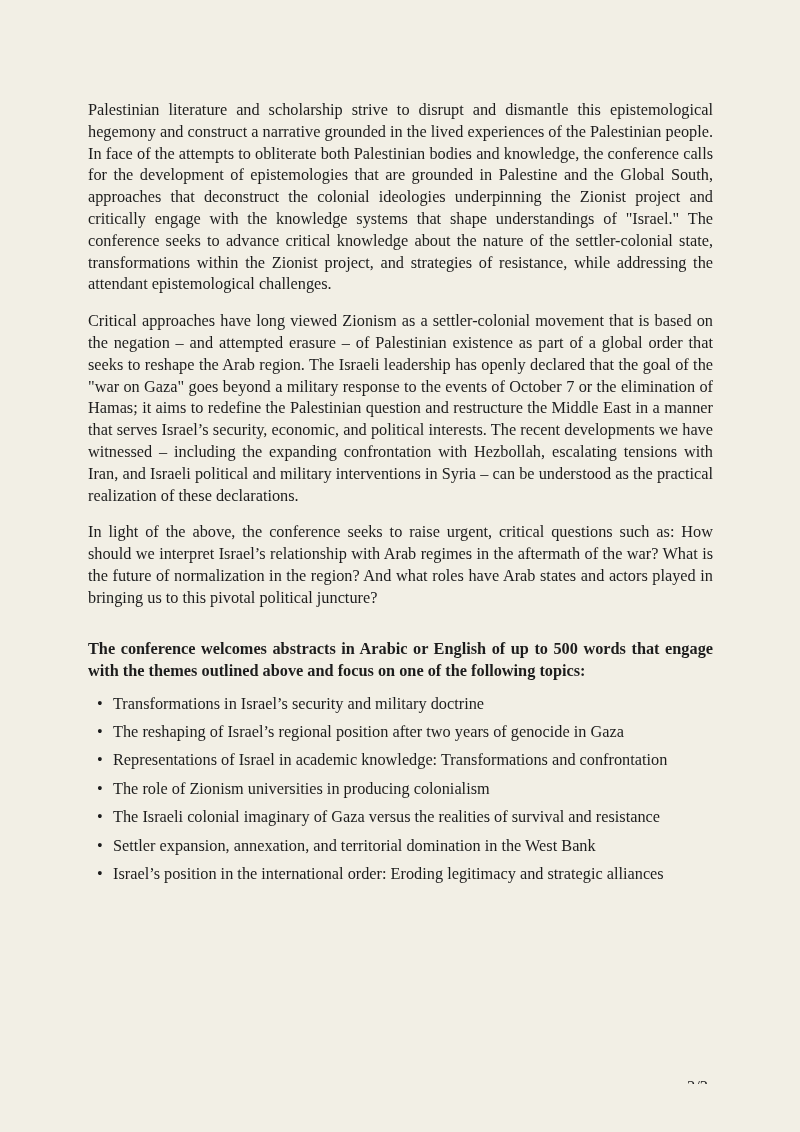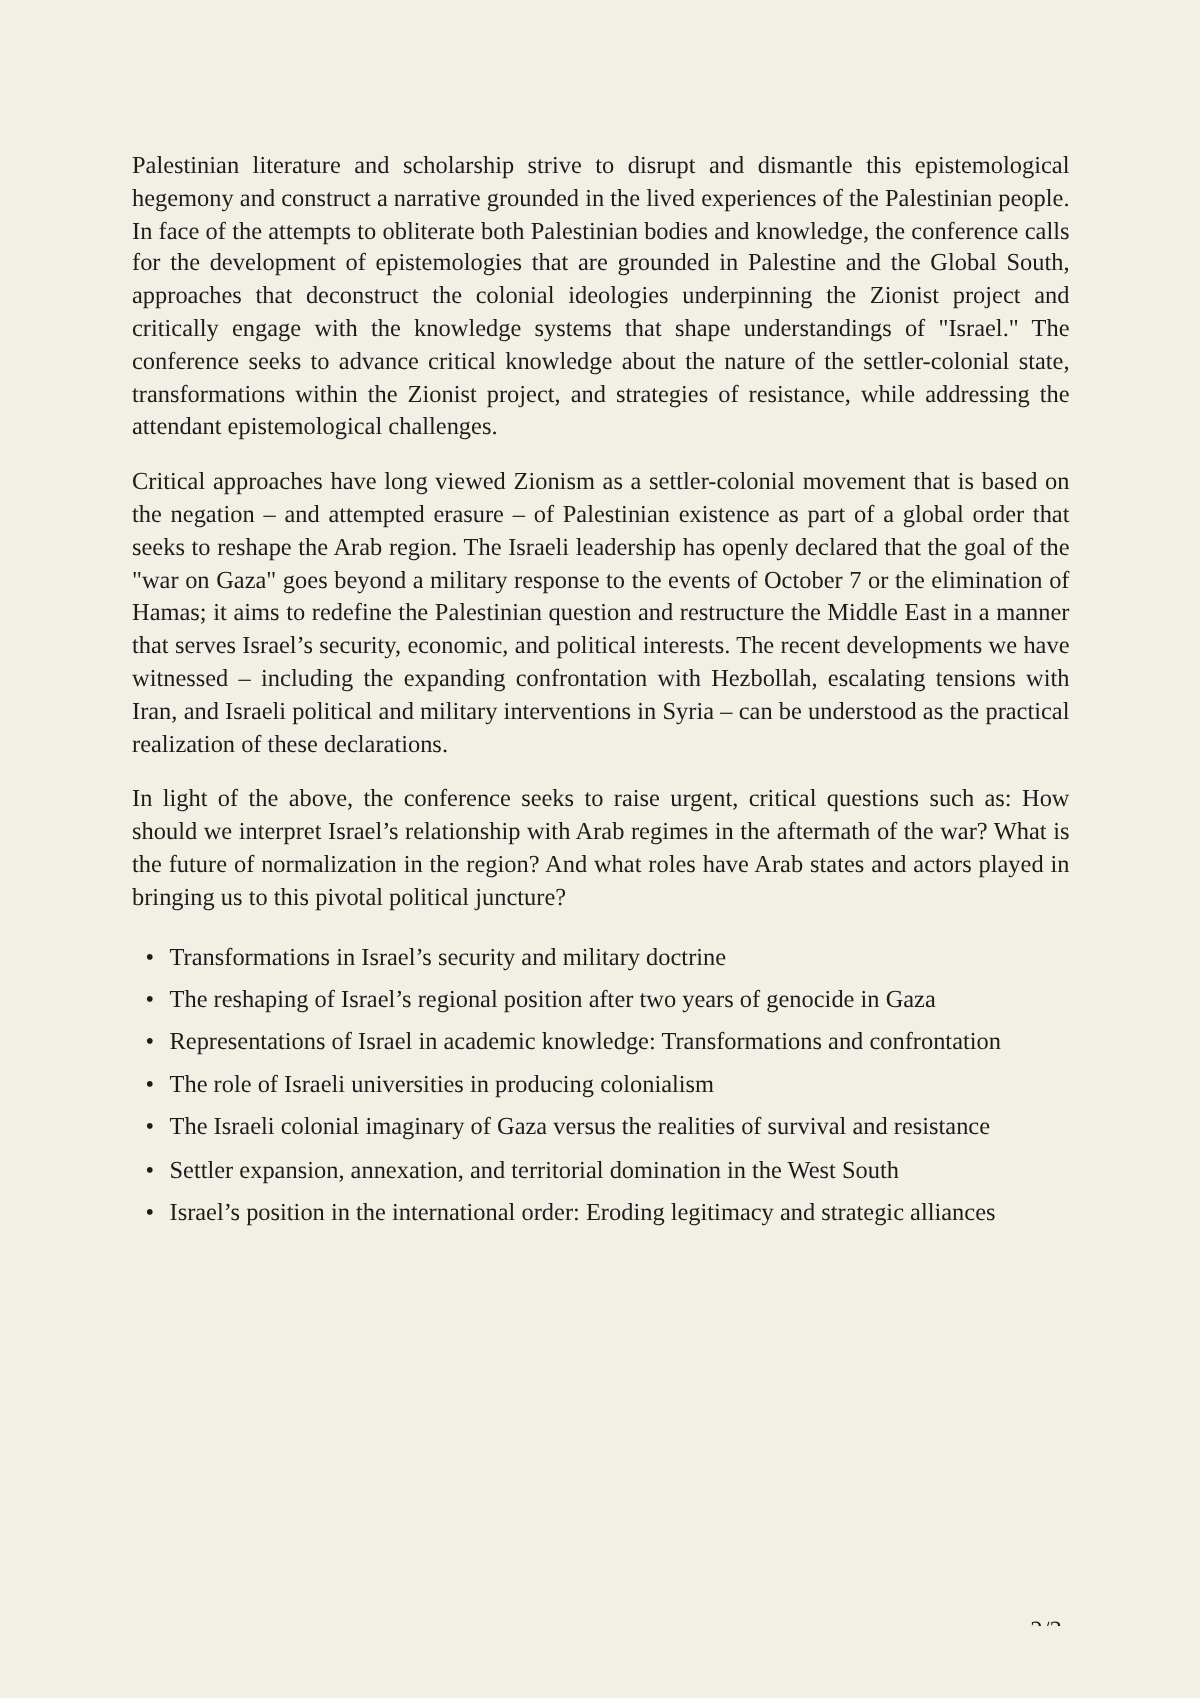--- a/index.html
+++ b/index.html
@@ -68,24 +68,25 @@
   }
 </style>
 </head>
 <body>
 
 <div class="page">
   <div class="content">
     <p class="para">Palestinian literature and scholarship strive to disrupt and dismantle this epistemological hegemony and construct a narrative grounded in the lived experiences of the Palestinian people. In face of the attempts to obliterate both Palestinian bodies and knowledge, the conference calls for the development of epistemologies that are grounded in Palestine and the Global South, approaches that deconstruct the colonial ideologies underpinning the Zionist project and critically engage with the knowledge systems that shape understandings of "Israel." The conference seeks to advance critical knowledge about the nature of the settler-colonial state, transformations within the Zionist project, and strategies of resistance, while addressing the attendant epistemological challenges.</p>
     <p class="para">Critical approaches have long viewed Zionism as a settler-colonial movement that is based on the negation – and attempted erasure – of Palestinian existence as part of a global order that seeks to reshape the Arab region. The Israeli leadership has openly declared that the goal of the "war on Gaza" goes beyond a military response to the events of October 7 or the elimination of Hamas; it aims to redefine the Palestinian question and restructure the Middle East in a manner that serves Israel’s security, economic, and political interests. The recent developments we have witnessed – including the expanding confrontation with Hezbollah, escalating tensions with Iran, and Israeli political and military interventions in Syria – can be understood as the practical realization of these declarations.</p>
     <p class="para">In light of the above, the conference seeks to raise urgent, critical questions such as: How should we interpret Israel’s relationship with Arab regimes in the aftermath of the war? What is the future of normalization in the region? And what roles have Arab states and actors played in bringing us to this pivotal political juncture?</p>
+    <p class="heading">The conference welcomes abstracts in Arabic or English of up to 500 words that engage with the themes outlined above and focus on one of the following topics:</p>
     <ul class="bullets">
       <li>Transformations in Israel’s security and military doctrine</li>
       <li>The reshaping of Israel’s regional position after two years of genocide in Gaza</li>
       <li>Representations of Israel in academic knowledge: Transformations and confrontation</li>
-      <li>The role of Israeli universities in producing colonialism</li>
+      <li>The role of Zionism universities in producing colonialism</li>
       <li>The Israeli colonial imaginary of Gaza versus the realities of survival and resistance</li>
-      <li>Settler expansion, annexation, and territorial domination in the West South</li>
+      <li>Settler expansion, annexation, and territorial domination in the West Bank</li>
       <li>Israel’s position in the international order: Eroding legitimacy and strategic alliances</li>
     </ul>
   </div>
   <div class="page-number">2/3</div>
 </div>
 
 </body></html>

